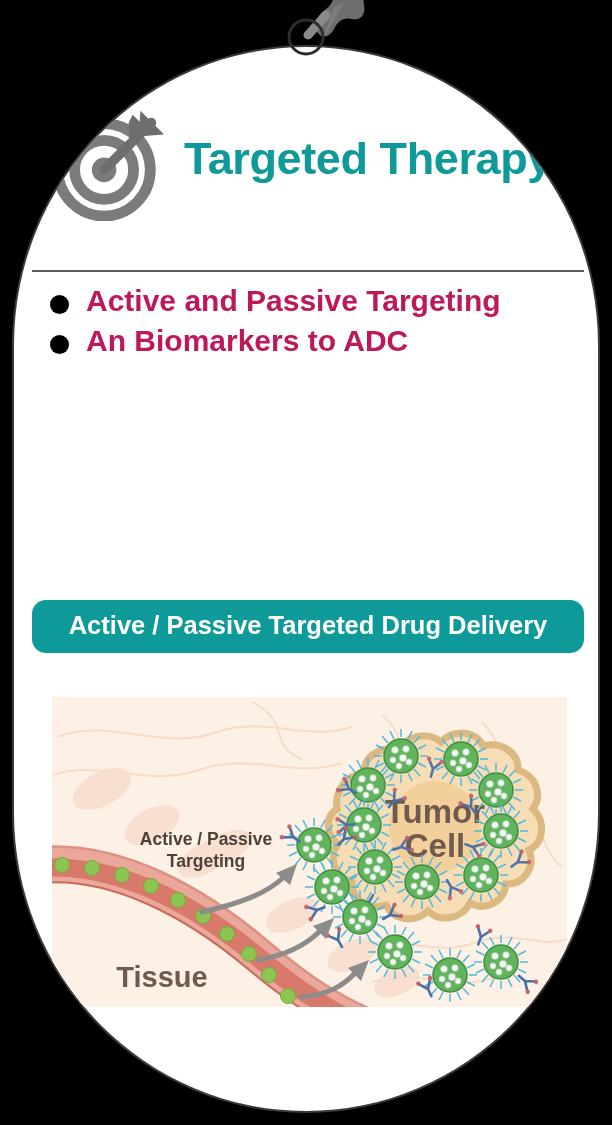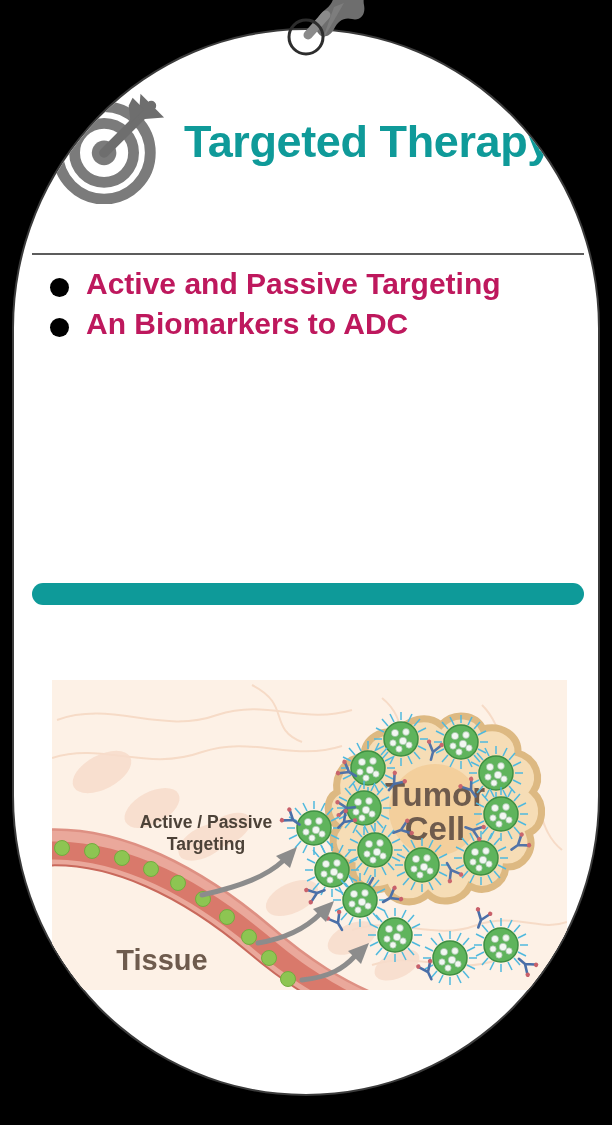--- a/index.html
+++ b/index.html
@@ -3,21 +3,21 @@
 <meta charset="utf-8">
 <style>
   html,body{margin:0;padding:0;background:#000;}
   body{width:612px;height:1125px;overflow:hidden;
        font-family:"Liberation Sans",sans-serif;}
 
   #stage{position:relative;width:612px;height:1125px;background:#000;}
 
   
   .card{
-    position:absolute;left:12px;top:28px;width:588px;height:1068px;
+    position:absolute;left:12px;top:45px;width:588px;height:1068px;
     background:#ffffff;
     border:2px solid #3b3b3b;
     border-radius:294px / 300px;
     box-sizing:border-box;
     overflow:hidden;
   }
 
   
   .header{
     position:absolute;left:0;top:0;width:100%;height:223px;
@@ -93,20 +93,21 @@
     <ul class="bullets">
       <li class="bullet">
         <span class="b-strong">Active and Passive Targeting</span><span class="b-normal"></span>
       </li>
       <li class="bullet">
         <span class="b-strong">An Biomarkers to ADC</span><span class="b-normal"></span>
       </li>
     </ul>
 
     <div class="banner">
+      <div>Active / Passive Targeted Drug Delivery</div>
     </div>
 
     <div class="illus">
       <svg viewBox="0 0 515 310">
         <defs>
           <radialGradient id="tumGrad" cx="50%" cy="50%" r="50%">
             <stop offset="0%" stop-color="#F0C894"></stop>
             <stop offset="100%" stop-color="#F6DDB6"></stop>
           </radialGradient>
           <g id="np">

